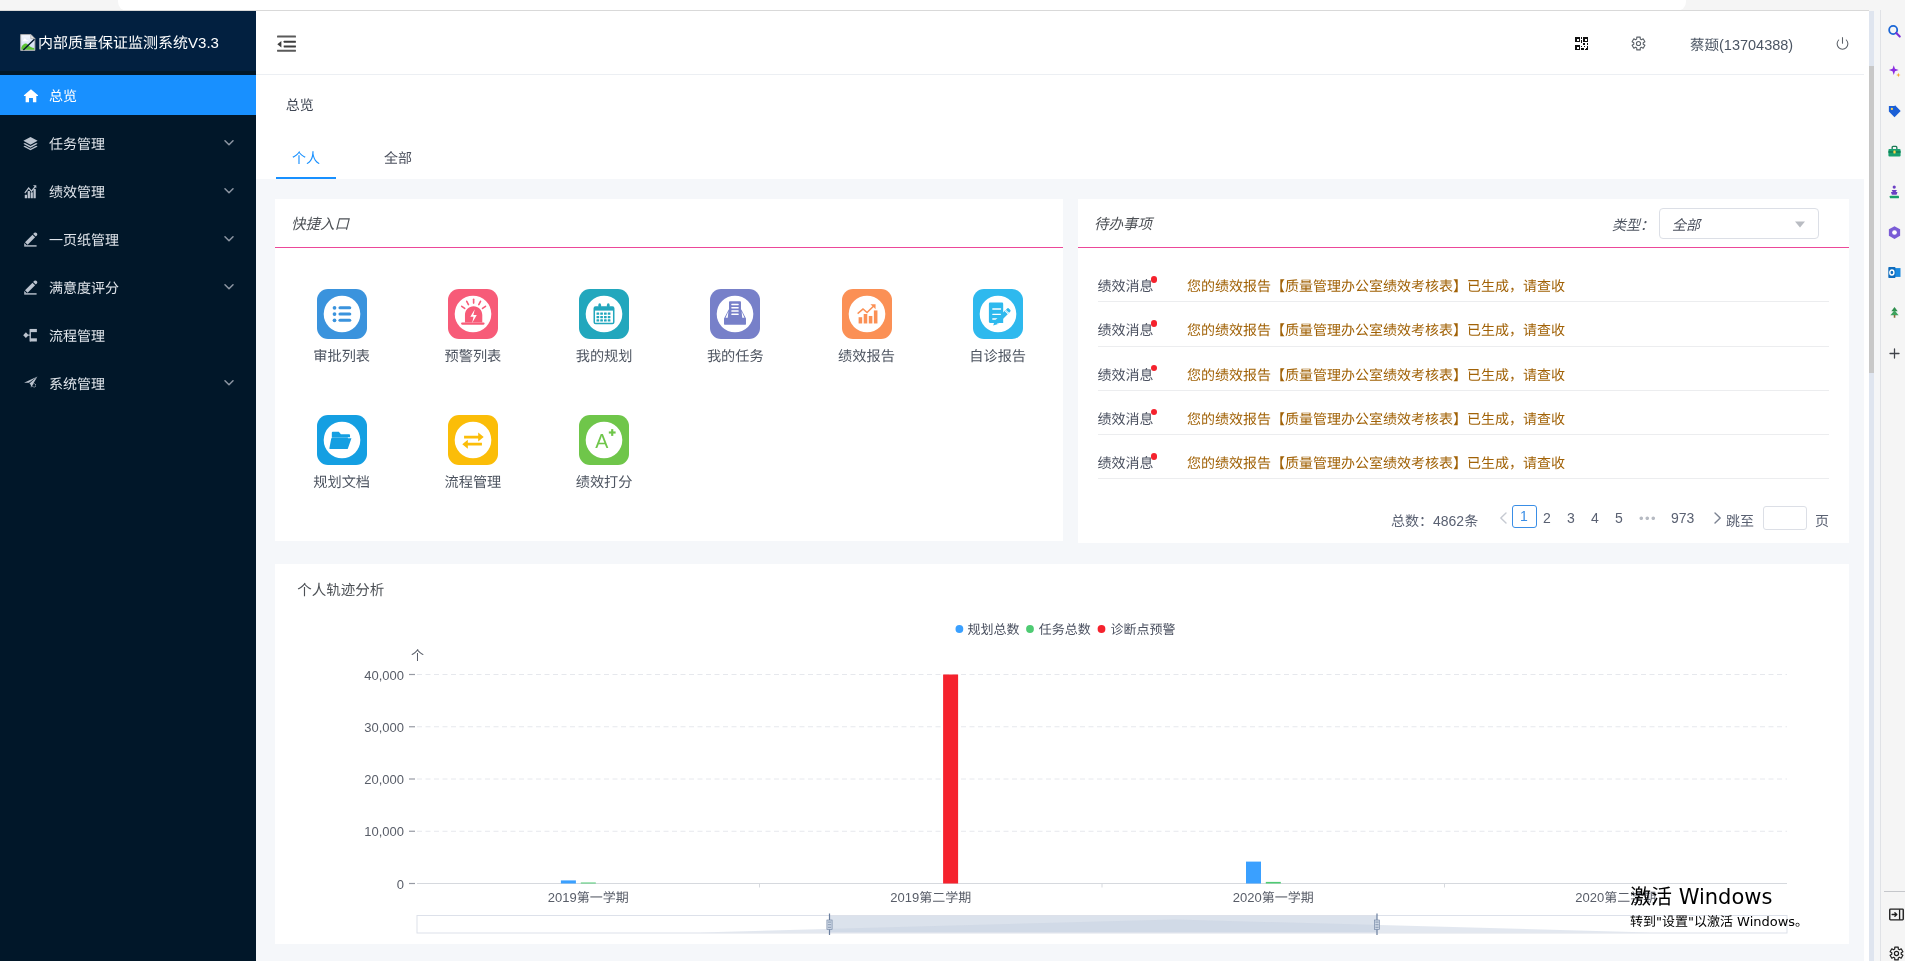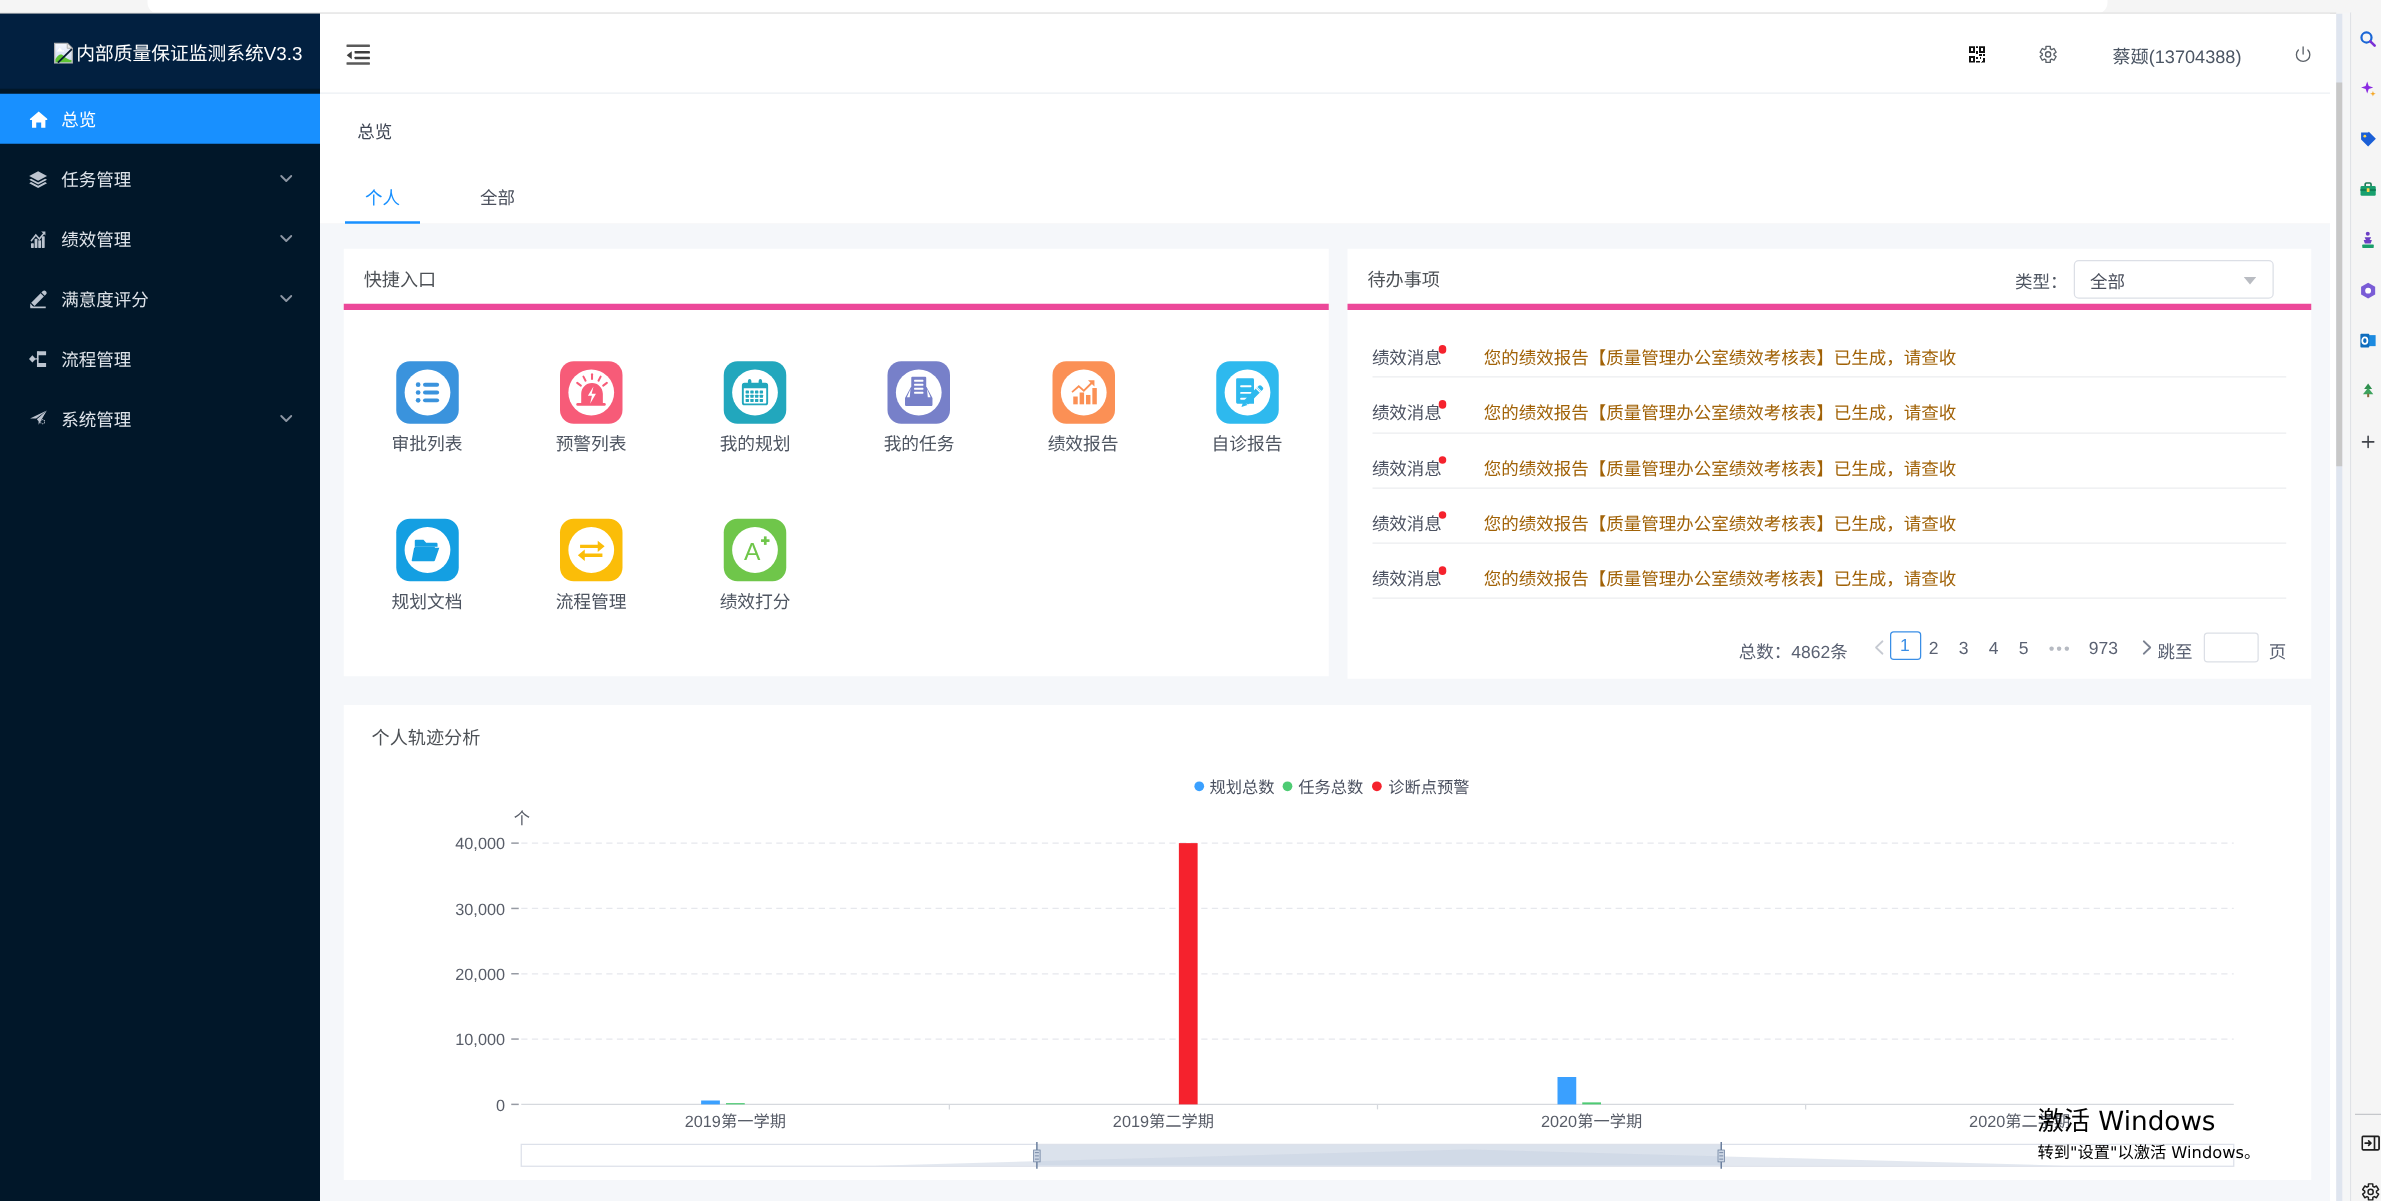--- a/index.html
+++ b/index.html
@@ -24,21 +24,21 @@
   #bs-divider { position:absolute; left:1884px; top:891px; width:21px; height:1px; background:#c5c7cb; }
   #bs-expand { position:absolute; left:1889px; top:908px; width:15px; height:13px; }
   #bs-gear { position:absolute; left:1889px; top:946px; width:15px; height:15px; }
 
   
   #scroll-track { position:absolute; left:1869px; top:11px; width:5px; height:950px; background:#dfe5ef; }
   #scroll-thumb { position:absolute; left:0px; top:55px; width:5px; height:307px; background:#c8c8c8; }
 
   
   #sidebar { position:absolute; left:0; top:11px; width:256px; height:950px; background:#011729; }
-  #brand { height:60px; background:#022040; display:flex; align-items:center; padding-left:43px; }
+  #brand { height:60px; background:#022040; display:flex; align-items:center; padding-left:20px; }
   #brand .broken-img { width:16.3px; height:17px; margin-right:1.8px; flex:none; position:relative; top:1px;}
   #brand .brand-text { color:#fff; font-size:15px; letter-spacing:0px; white-space:nowrap; }
   #nav-list { padding-top:0px; }
   .nav-item { height:48px; display:flex; align-items:center; padding-left:23px; cursor:pointer; position:relative; }
   .nav-item.active::before { content:""; position:absolute; left:0; top:4px; bottom:4px; right:0; background:#1890ff; }
   .nav-item > * { position:relative; z-index:1; }
   .nav-item .nav-ico { width:15px; height:15px; flex:none; margin-right:11px; display:block; }
   .nav-item .nav-label { color:#dfe4ea; font-size:14px; white-space:nowrap; }
 
   .nav-item.active .nav-label { color:#fff; }
@@ -58,21 +58,21 @@
       border-bottom:1px solid #e8e8e8; }
   .tab { position:absolute; top:7px; height:44px; display:flex; align-items:center;
       font-size:14px; color:#4a4f5c; cursor:pointer; }
   .tab.active { color:#1890ff; }
   .tab-underline { position:absolute; height:2px; background:#1890ff; bottom:0; }
 
   
   #content { position:absolute; left:256px; top:179px; width:1608px; height:782px; background:#f5f7fa; }
 
   .card { background:#fff; position:absolute; }
-  .card-head { height:49px; border-bottom:5px solid #ec4899; position:relative; }
+  .card-head { height:49px; border-bottom:1px solid #ec4899; position:relative;font-style:italic; }
   .card-title { position:absolute; left:16px; top:13px; font-size:14.5px; color:#4d5156; font-weight:normal; }
 
   
   #card-quick { left:19px; top:20px; width:788px; height:342px; }
   .qi { position:absolute; width:110px; text-align:center; }
   .qi-ico { width:50px; height:50px; border-radius:11px; margin:0 auto; position:relative; }
   .qi-label { margin-top:9px; font-size:14.2px; color:#4e5561; line-height:16px; }
 
   
   #card-todo { left:822px; top:20px; width:771px; height:344px; }
@@ -156,20 +156,34 @@
           <g>
             <rect x="1.9" y="11.4" width="2.4" height="3.9" rx="0.35"></rect>
             <rect x="5.0" y="7.4" width="2.4" height="7.9" rx="0.35"></rect>
             <rect x="8.1" y="8.8" width="2.4" height="6.5" rx="0.35"></rect>
             <rect x="11.2" y="5.4" width="2.4" height="9.9" rx="0.35"></rect>
             <path d="M2.3 10.0 L1.5 9.0 L6.0 3.2 L9.0 6.7 L12.5 2.3 L13.5 3.3 L9.1 8.8 L6.1 5.3 Z"></path>
             <path d="M10.6 1.2 L14.2 1.2 L14.2 4.6 L12.5 2.9 Z"></path>
           </g>
         </svg>
         <span class="nav-label">绩效管理</span>
+        <svg class="caret" viewBox="0 0 10 8">
+          <path d="M1 1.8 L5 5.8 L9 1.8" stroke="#8d96a3" stroke-width="1.5" fill="none" stroke-linecap="round" stroke-linejoin="round"></path>
+        </svg>
+      </div>
+      <div class="nav-item">
+        <svg class="nav-ico" viewBox="0 0 16 16" fill="#bcc4cf">
+          <g>
+            <path d="M12.0 0.9 A2.0 2.0 0 0 1 14.8 3.7 L13.6 4.9 L10.8 2.1 Z"></path>
+            <path d="M10.1 2.8 L12.9 5.6 L4.9 13.6 L2.1 10.8 Z"></path>
+            <path d="M1.4 11.6 L4.1 14.4 L1.3 14.4 L1.3 11.6 Z"></path>
+            <rect x="1.3" y="14.1" width="13.2" height="1.5"></rect>
+          </g>
+        </svg>
+        <span class="nav-label">一页纸管理</span>
         <svg class="caret" viewBox="0 0 10 8">
           <path d="M1 1.8 L5 5.8 L9 1.8" stroke="#8d96a3" stroke-width="1.5" fill="none" stroke-linecap="round" stroke-linejoin="round"></path>
         </svg>
       </div>
       <div class="nav-item">
         <svg class="nav-ico" viewBox="0 0 16 16" fill="#bcc4cf">
           <g>
             <path d="M12.0 0.9 A2.0 2.0 0 0 1 14.8 3.7 L13.6 4.9 L10.8 2.1 Z"></path>
             <path d="M10.1 2.8 L12.9 5.6 L4.9 13.6 L2.1 10.8 Z"></path>
             <path d="M1.4 11.6 L4.1 14.4 L1.3 14.4 L1.3 11.6 Z"></path>

